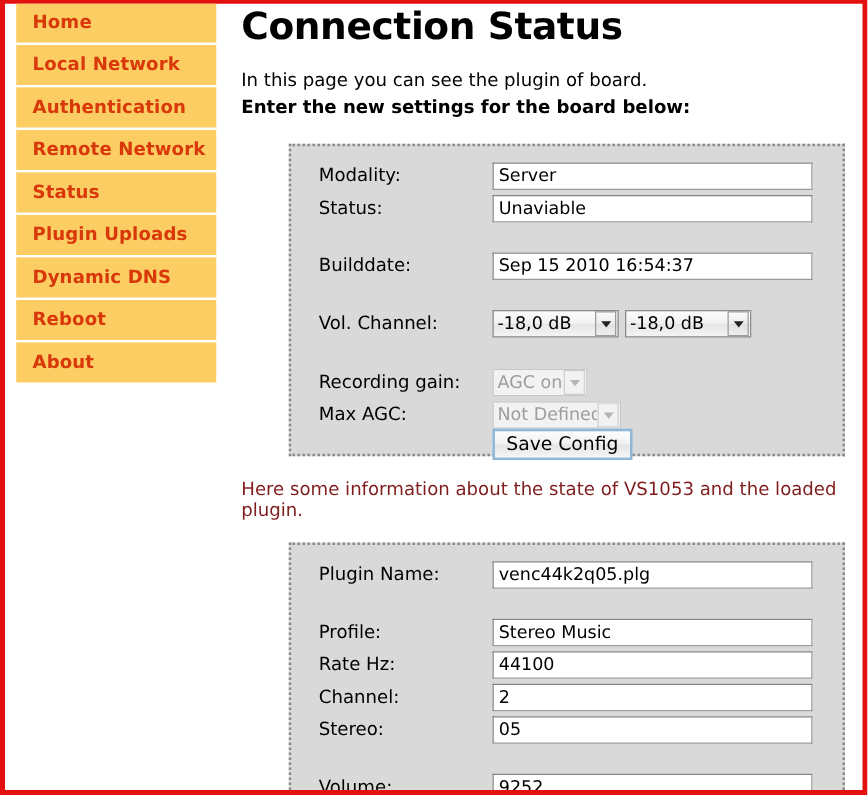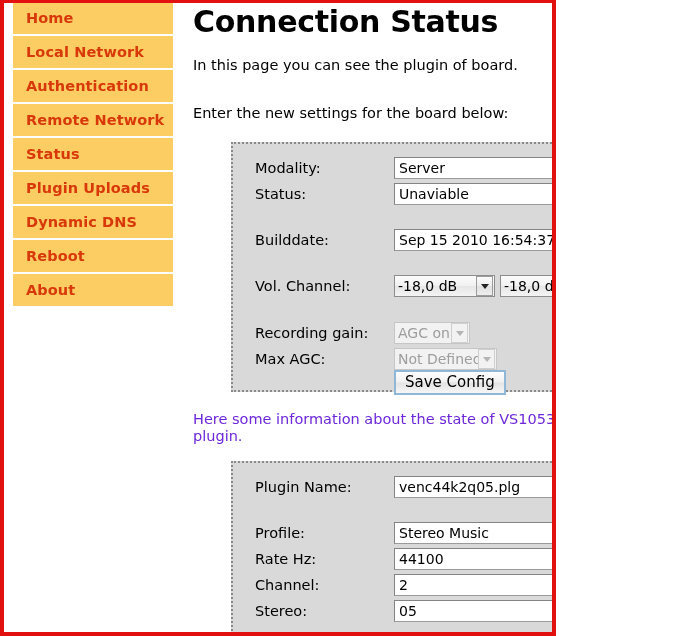--- a/index.html
+++ b/index.html
@@ -12,21 +12,21 @@
     background: #ffffff;
     font-family: "DejaVu Sans", "Liberation Sans", sans-serif;
     overflow: hidden;
     position: relative;
   }
 
   
   #page-frame {
     position: absolute;
     left: 0; top: 0;
-    width: 556px;
+    width: 694px;
     height: 636px;
     box-sizing: border-box;
     border-left: 4px solid #e31010;
     border-right: 4px solid #e31010;
     border-top: 3px solid #e31010;
     border-bottom: 4px solid #e31010;
     background: #ffffff;
     overflow: hidden;
   }
 
@@ -71,38 +71,38 @@
     line-height: 38px;
     letter-spacing: -0.3px;
   }
   .intro-line {
     font-size: 14.5px;
     color: #000000;
     margin: 0;
     line-height: 17px;
   }
   #intro-1 { margin-top: 16px; }
-  #intro-2 { margin-top: 31px; }
+  #intro-2 { margin-top: 4px; font-weight: bold; }
 
   
   .panel {
     background: #d9d9d9;
     border: 2px dotted #8a8a8a;
     box-sizing: border-box;
     position: relative;
   }
   #panel-settings {
     margin-top: 20px;
     margin-left: 38px;
     width: 445px;
     height: 250px;
   }
   .section-note {
     font-size: 14.5px;
-    color: #6d28d9;
+    color: #7f1d1d;
     margin: 0;
     line-height: 17px;
     margin-top: 19px;
   }
   #panel-plugin {
     margin-top: 16px;
     margin-left: 38px;
     width: 445px;
     height: 230px;
   }

